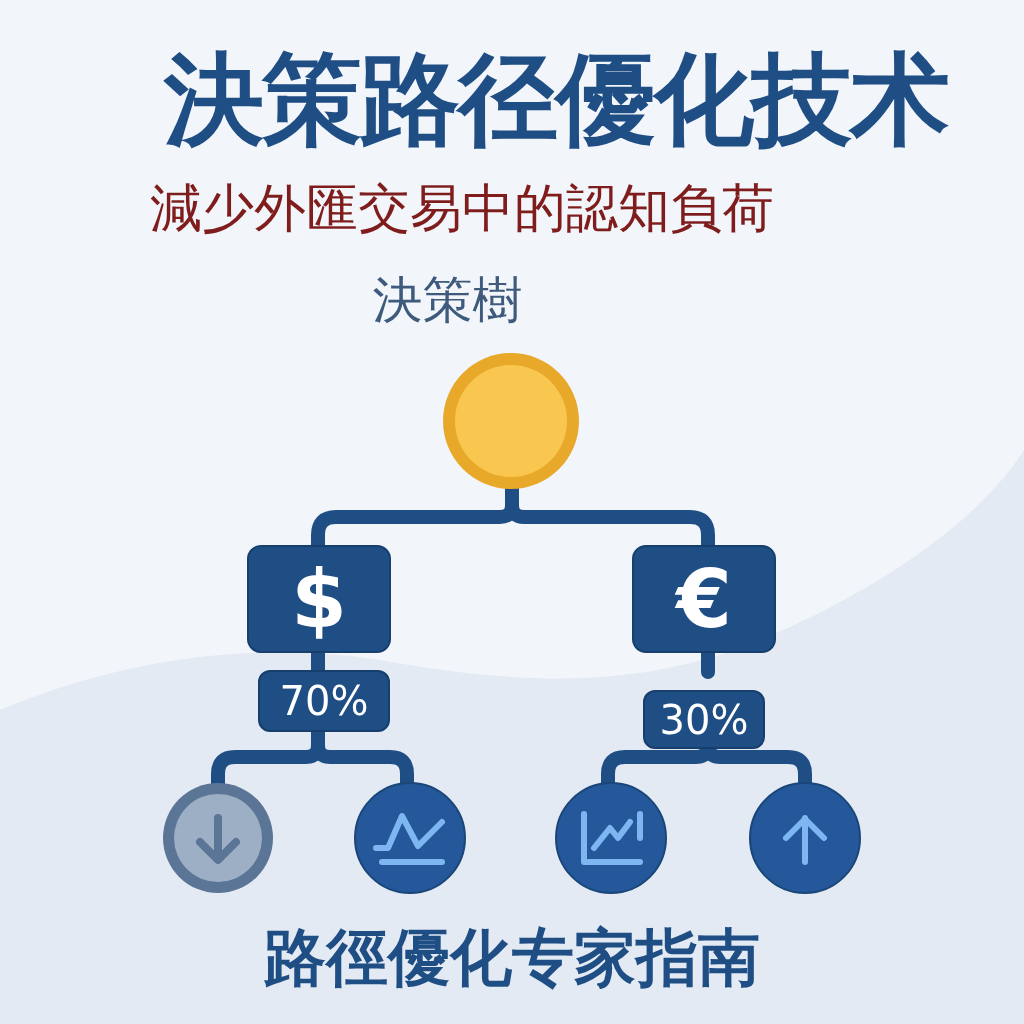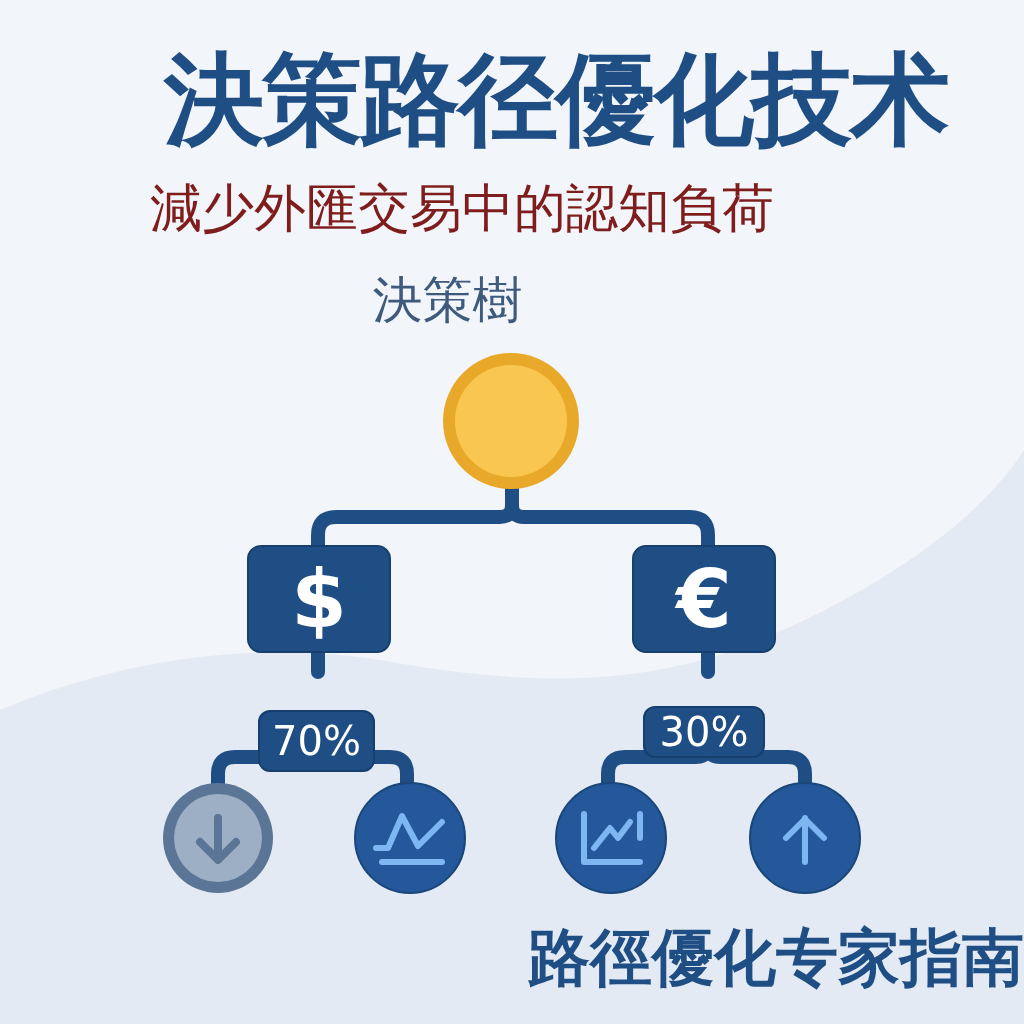--- a/index.html
+++ b/index.html
@@ -19,21 +19,21 @@
   .subtitle {
     position: absolute; left: 150px; top: 176px;
     font-size: 52px; color: #7f1d1d; line-height: 64px; z-index: 2;
     letter-spacing: 0px;
   }
   .section-label {
     position: absolute; left: 0; width: 895px; text-align: center;
     top: 268px; font-size: 50px; color: #3e5a7c; line-height: 64px; z-index: 2;
   }
   .footer-title {
-    position: absolute; left: 0; width: 1024px; text-align: right;
+    position: absolute; left: 0; width: 1024px; text-align: center;
     top: 920px; font-size: 62px; font-weight: bold; color: #1f4e85;
     line-height: 76px; z-index: 2;
   }
   .node-box {
     position: absolute; background: #1f4e85; border-radius: 14px;
     color: #fff; display: flex; align-items: center; justify-content: center;
     z-index: 3; border: 2px solid #173f6e; box-sizing: border-box;
   }
   .currency { font-size: 80px; font-weight: bold; }
   .pct { font-size: 40px; font-weight: normal; border-radius: 12px; }
@@ -74,24 +74,24 @@
   </g>
 </svg>
 
 <div class="node-box currency" style="left:247px; top:545px; width:144px; height:108px;">
   <span>$</span>
 </div>
 <div class="node-box currency" style="left:632px; top:545px; width:144px; height:108px;">
   <span>€</span>
 </div>
 
-<div class="node-box pct" style="left:258px; top:670px; width:117px; height:62px;margin-top:40px;">
+<div class="node-box pct" style="left:258px; top:670px; width:132px; height:62px;">
   <span>70%</span>
 </div>
-<div class="node-box pct" style="left:643px; top:706px; width:122px; height:52px;">
+<div class="node-box pct" style="left:643px; top:690px; width:122px; height:59px;">
   <span>30%</span>
 </div>
 
 <svg class="layer" style="z-index:3;" viewBox="0 0 1024 1024">
 
   <g>
     <circle cx="218" cy="838" r="55" fill="#5a7595"></circle>
     <circle cx="218" cy="838" r="44" fill="#9cafc4"></circle>
     <g fill="none" stroke="#5a7595" stroke-width="8" stroke-linecap="round" stroke-linejoin="round">
       <path d="M218 818 L218 858"></path>

